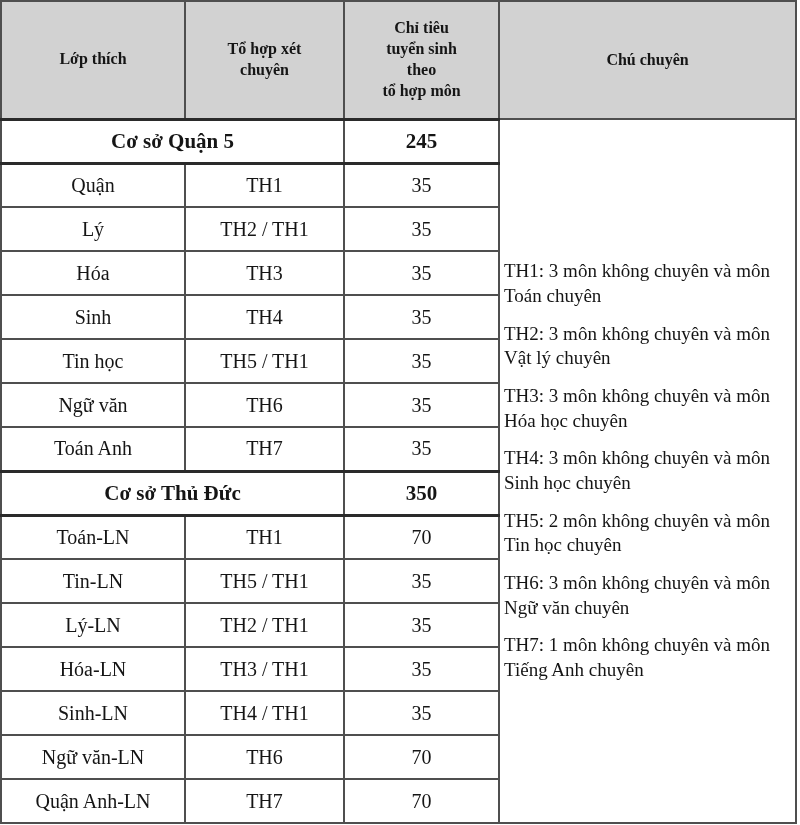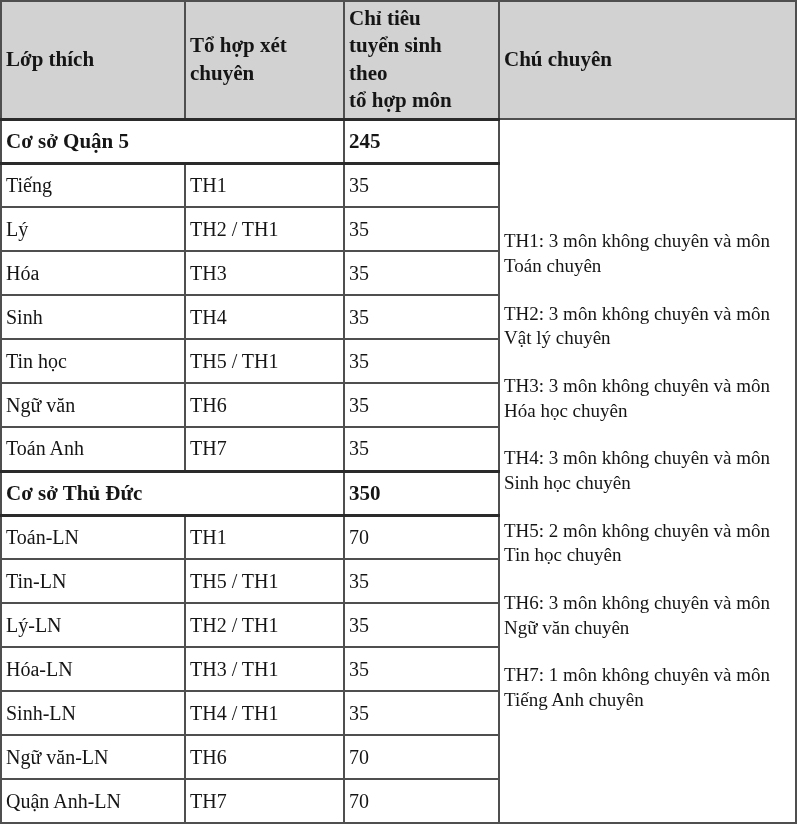--- a/index.html
+++ b/index.html
@@ -33,48 +33,49 @@
 
   col.c-class { width: 184px; }
   col.c-combo { width: 159px; }
   col.c-quota { width: 155px; }
   col.c-notes { width: 297px; }
 
   thead tr { height: 118px; }
   thead th {
     background: #d2d2d2;
     font-weight: bold;
-    font-size: 21px;
-    text-align: left;
+    font-size: 16px;
+    text-align: center;
     vertical-align: middle;
     white-space: pre-line;
     line-height: 1.3;
     border-bottom: 3px solid #2a2a2a;
   }
 
   tbody tr { height: 44px; }
   tbody td {
     font-size: 20px;
+    text-align: center;
     vertical-align: middle;
     background: #ffffff;
   }
   tr.section-row td.section-label,
   tr.section-row td.section-quota {
     font-weight: bold;
     font-size: 21px;
     border-top: 3px solid #2a2a2a;
     border-bottom: 3px solid #2a2a2a;
   }
   td.notes-cell {
     text-align: left;
     vertical-align: middle;
     padding: 6px 8px 6px 13px;
   }
   td.notes-cell p {
-    margin: 23px 0;
+    margin: 13px 0;
     font-size: 19px;
     line-height: 1.3;
   }
 </style>
 </head>
 <body>
 
 <div class="page">
   <table class="quota-table">
     <colgroup>
@@ -103,21 +104,21 @@
           <p>TH1: 3 môn không chuyên và môn Toán chuyên</p>
           <p>TH2: 3 môn không chuyên và môn Vật lý chuyên</p>
           <p>TH3: 3 môn không chuyên và môn Hóa học chuyên</p>
           <p>TH4: 3 môn không chuyên và môn Sinh học chuyên</p>
           <p>TH5: 2 môn không chuyên và môn Tin học chuyên</p>
           <p>TH6: 3 môn không chuyên và môn Ngữ văn chuyên</p>
           <p>TH7: 1 môn không chuyên và môn Tiếng Anh chuyên</p>
         </td>
       </tr>
       <tr>
-        <td>Tiếng</td>
+        <td>Quận</td>
         <td>TH1</td>
         <td>35</td>
       </tr>
       <tr>
         <td>Lý</td>
         <td>TH2 / TH1</td>
         <td>35</td>
       </tr>
       <tr>
         <td>Hóa</td>

